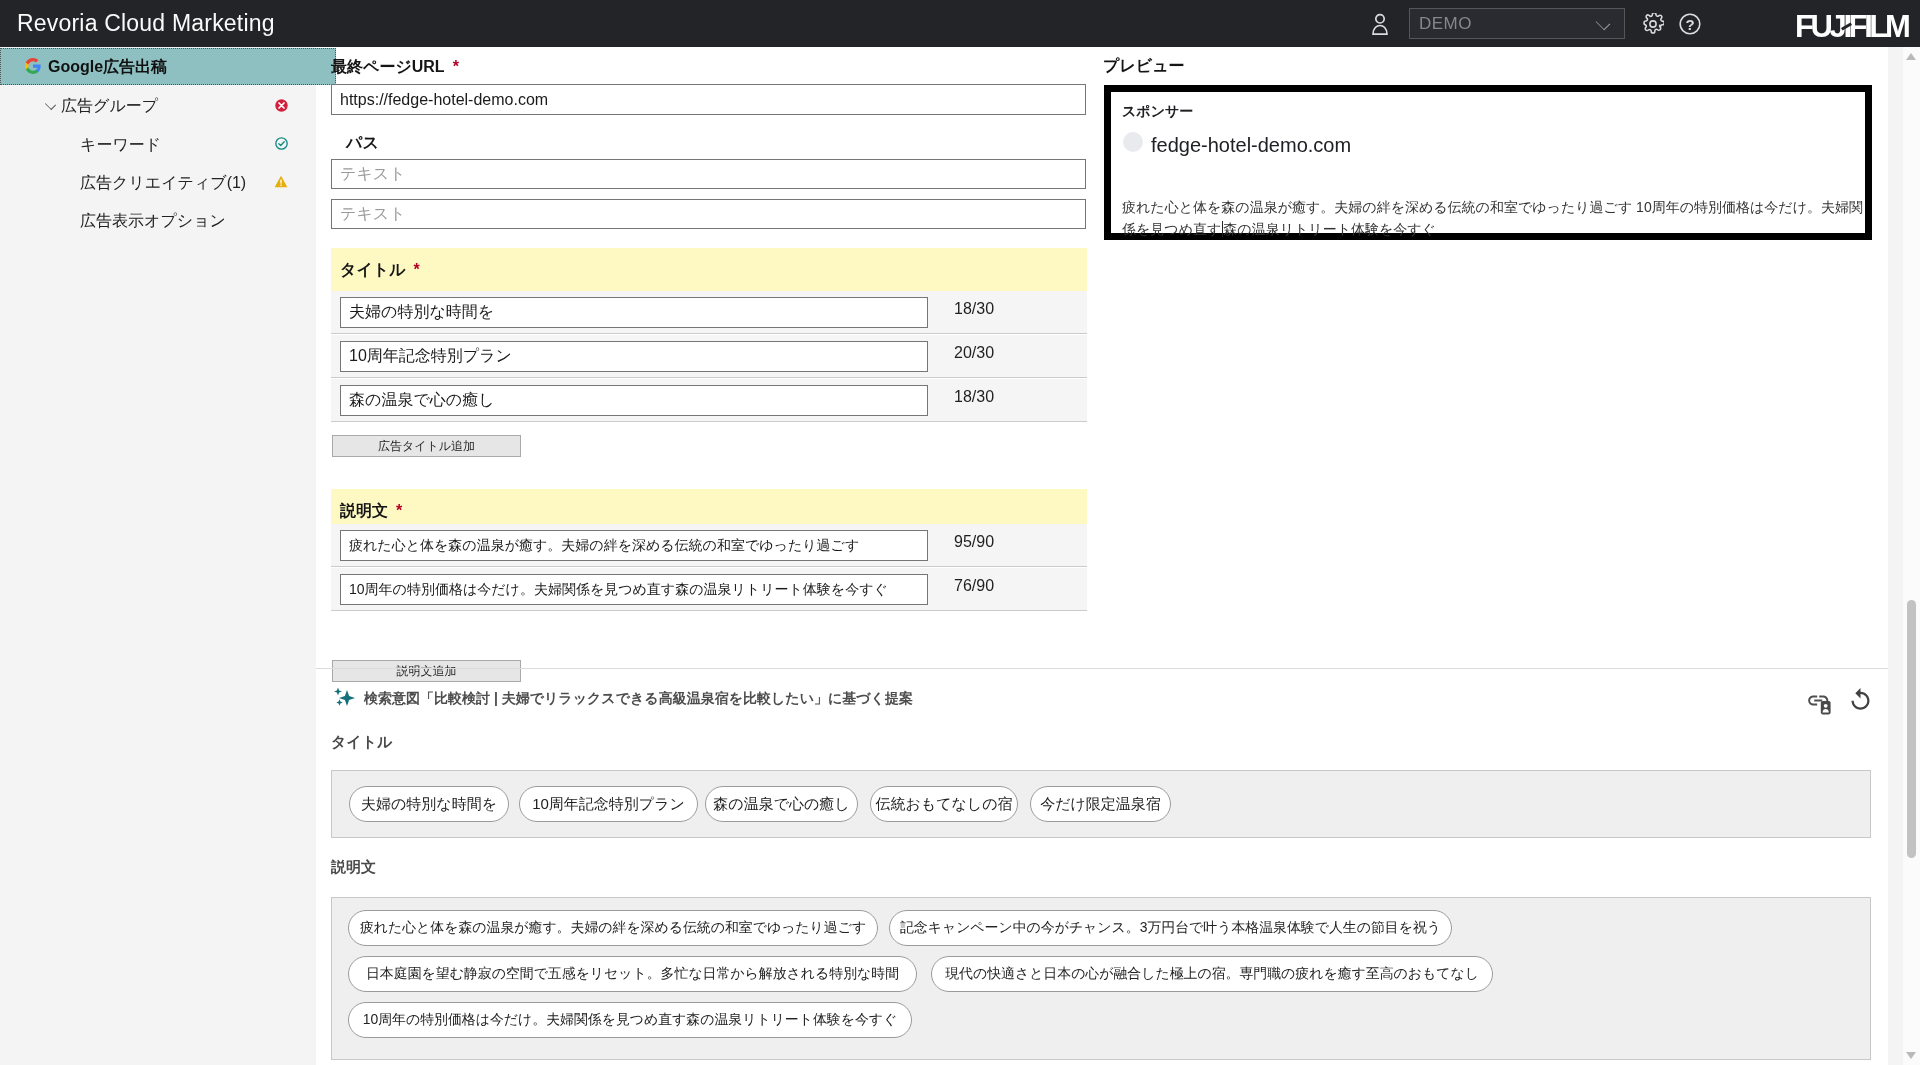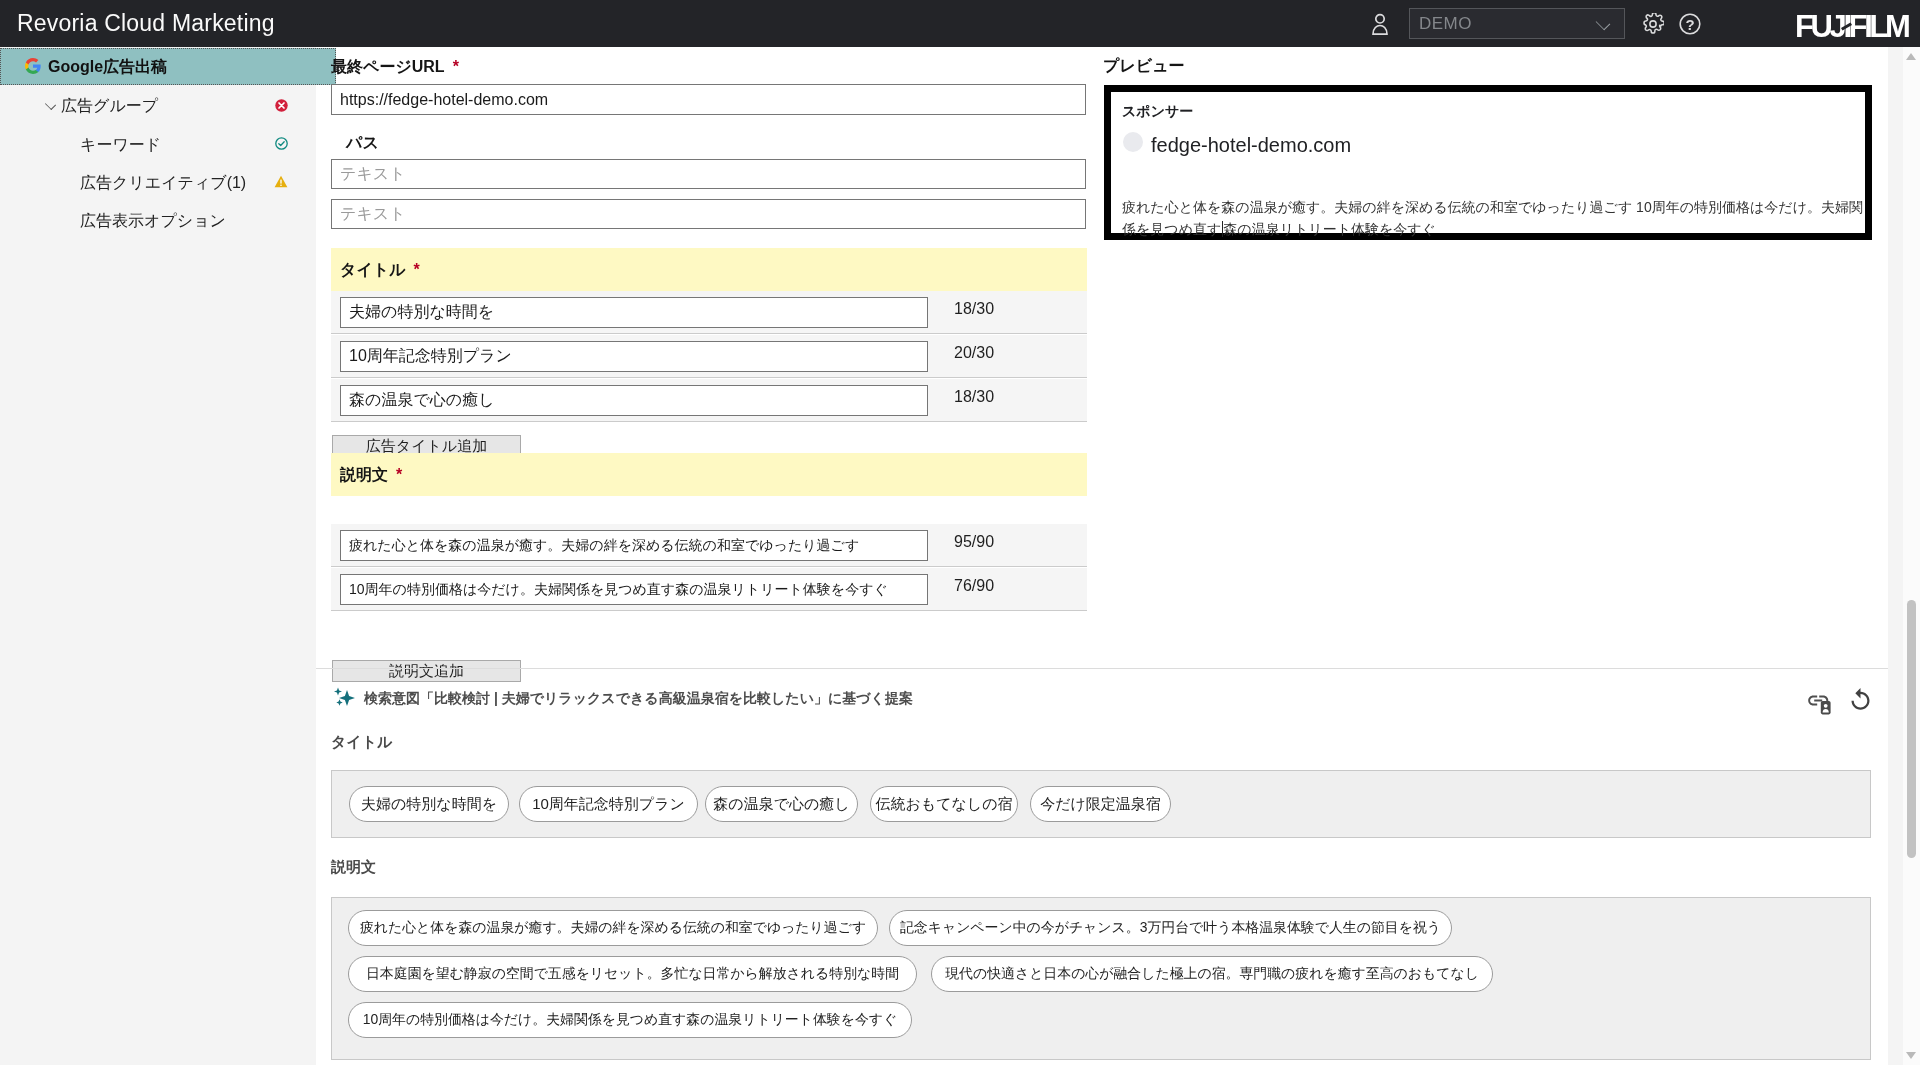--- a/index.html
+++ b/index.html
@@ -39,21 +39,21 @@
 
   
   .lbl { position:absolute; font-size:16px; font-weight:bold; color:#151515; }
   .star { color:#b50024; font-weight:bold; margin-left:8px; }
   .inp { position:absolute; background:#fff; border:1px solid #767676; font-size:16px; color:#1a1a1a; padding:0 0 0 8px; display:flex; align-items:center; }
   .ph { color:#9a9a9a; }
   .sechdr { position:absolute; left:331px; width:756px; height:43px; background:#fef9c3; }
   .sechdr .t { position:absolute; left:9px; top:12px; font-size:16px; font-weight:bold; color:#151515; }
   .secrow { position:absolute; left:331px; width:756px; height:43px; background:#f5f5f5; border-bottom:1px solid #cbcbcb; }
   .cnt { position:absolute; font-size:16px; color:#1f1f1f; }
-  .btn { position:absolute; left:332px; width:189px; height:22px; background:#e6e6e6; border:1px solid #a9a9a9; font-size:15px; color:#1f1f1f; display:flex; align-items:center; justify-content:center; }
+  .btn { position:absolute; left:332px; width:189px; height:22px; background:#e6e6e6; border:1px solid #a9a9a9; font-size:12px; color:#1f1f1f; display:flex; align-items:center; justify-content:center; }
 
   
   #pvlbl { position:absolute; left:1103px; top:56px; font-size:16px; font-weight:bold; color:#151515; }
   #pvbox { position:absolute; left:1104px; top:85px; width:768px; height:155px; background:#fff; border:7px solid #000000; }
   #pvbox .spons { position:absolute; left:11px; top:11px; font-size:14px; font-weight:bold; color:#202124; }
   #pvbox .circ { position:absolute; left:12px; top:40px; width:20px; height:20px; border-radius:50%; background:#e9eaee; }
   #pvbox .dom { position:absolute; left:40px; top:42px; font-size:20px; color:#202124; }
   #pvbox .headl { position:absolute; left:11px; top:69px; font-size:17px; font-weight:bold; color:#1a73e8; }
   #pvbox .desc { position:absolute; left:11px; top:105px; width:741px; font-size:14px; line-height:21.5px; color:#333; }
   .caret { border-left:1px solid #222; margin:0 0.5px; }
@@ -138,21 +138,21 @@
 <div class="secrow" style="top:335px;"></div>
 <div class="secrow" style="top:379px;"></div>
 <div class="inp" style="left:340px; top:297px; width:588px; height:31px;">夫婦の特別な時間を</div>
 <div class="inp" style="left:340px; top:341px; width:588px; height:31px;">10周年記念特別プラン</div>
 <div class="inp" style="left:340px; top:385px; width:588px; height:31px;">森の温泉で心の癒し</div>
 <div class="cnt" style="left:954px; top:300px;">18/30</div>
 <div class="cnt" style="left:954px; top:344px;">20/30</div>
 <div class="cnt" style="left:954px; top:388px;">18/30</div>
 <div class="btn" style="top:435px;">広告タイトル追加</div>
 
-<div class="sechdr" style="top:453px;padding-left:11px;">
+<div class="sechdr" style="top:489px;padding-left:11px;">
     <span class="t">説明文<span class="star">*</span></span>
   </div>
 <div class="secrow" style="top:524px;"></div>
 <div class="secrow" style="top:568px;"></div>
 <div class="inp" style="left:340px; top:530px; width:588px; height:31px; font-size:14px;">疲れた心と体を森の温泉が癒す。夫婦の絆を深める伝統の和室でゆったり過ごす</div>
 <div class="inp" style="left:340px; top:574px; width:588px; height:31px; font-size:14px;">10周年の特別価格は今だけ。夫婦関係を見つめ直す森の温泉リトリート体験を今すぐ</div>
 <div class="cnt" style="left:954px; top:533px;">95/90</div>
 <div class="cnt" style="left:954px; top:577px;">76/90</div>
 <div class="btn" style="top:620px;margin-top:40px;">説明文追加</div>
 

